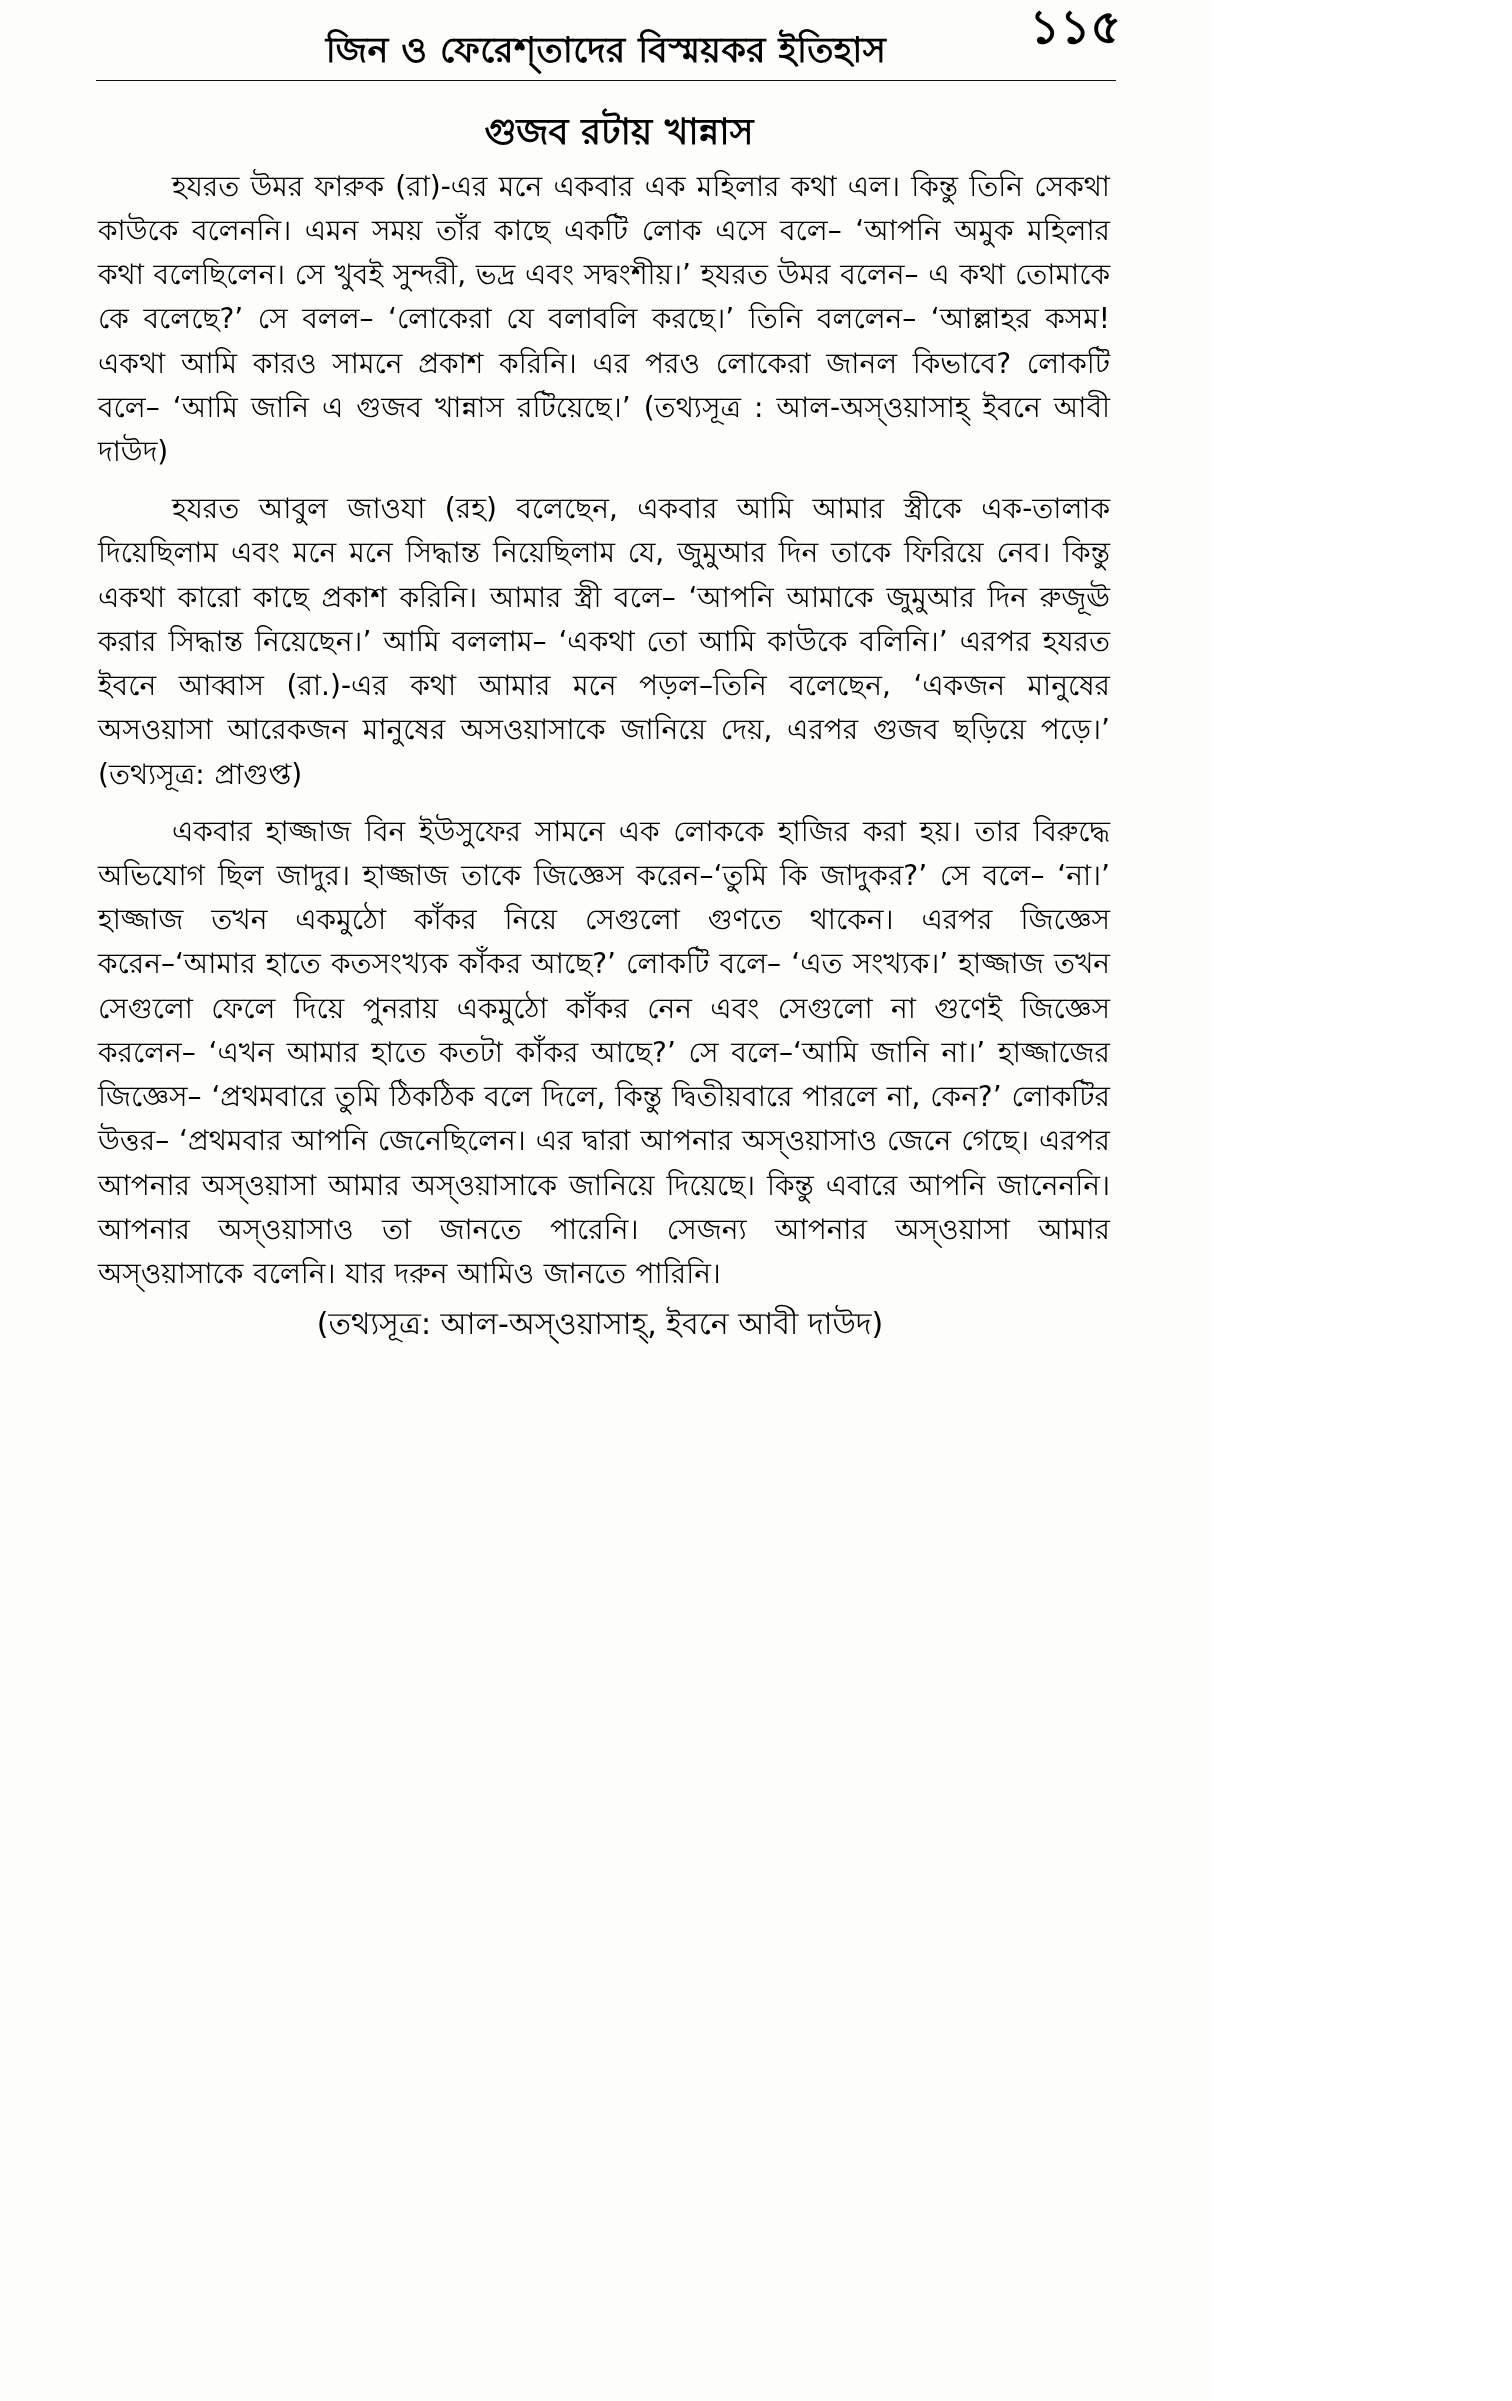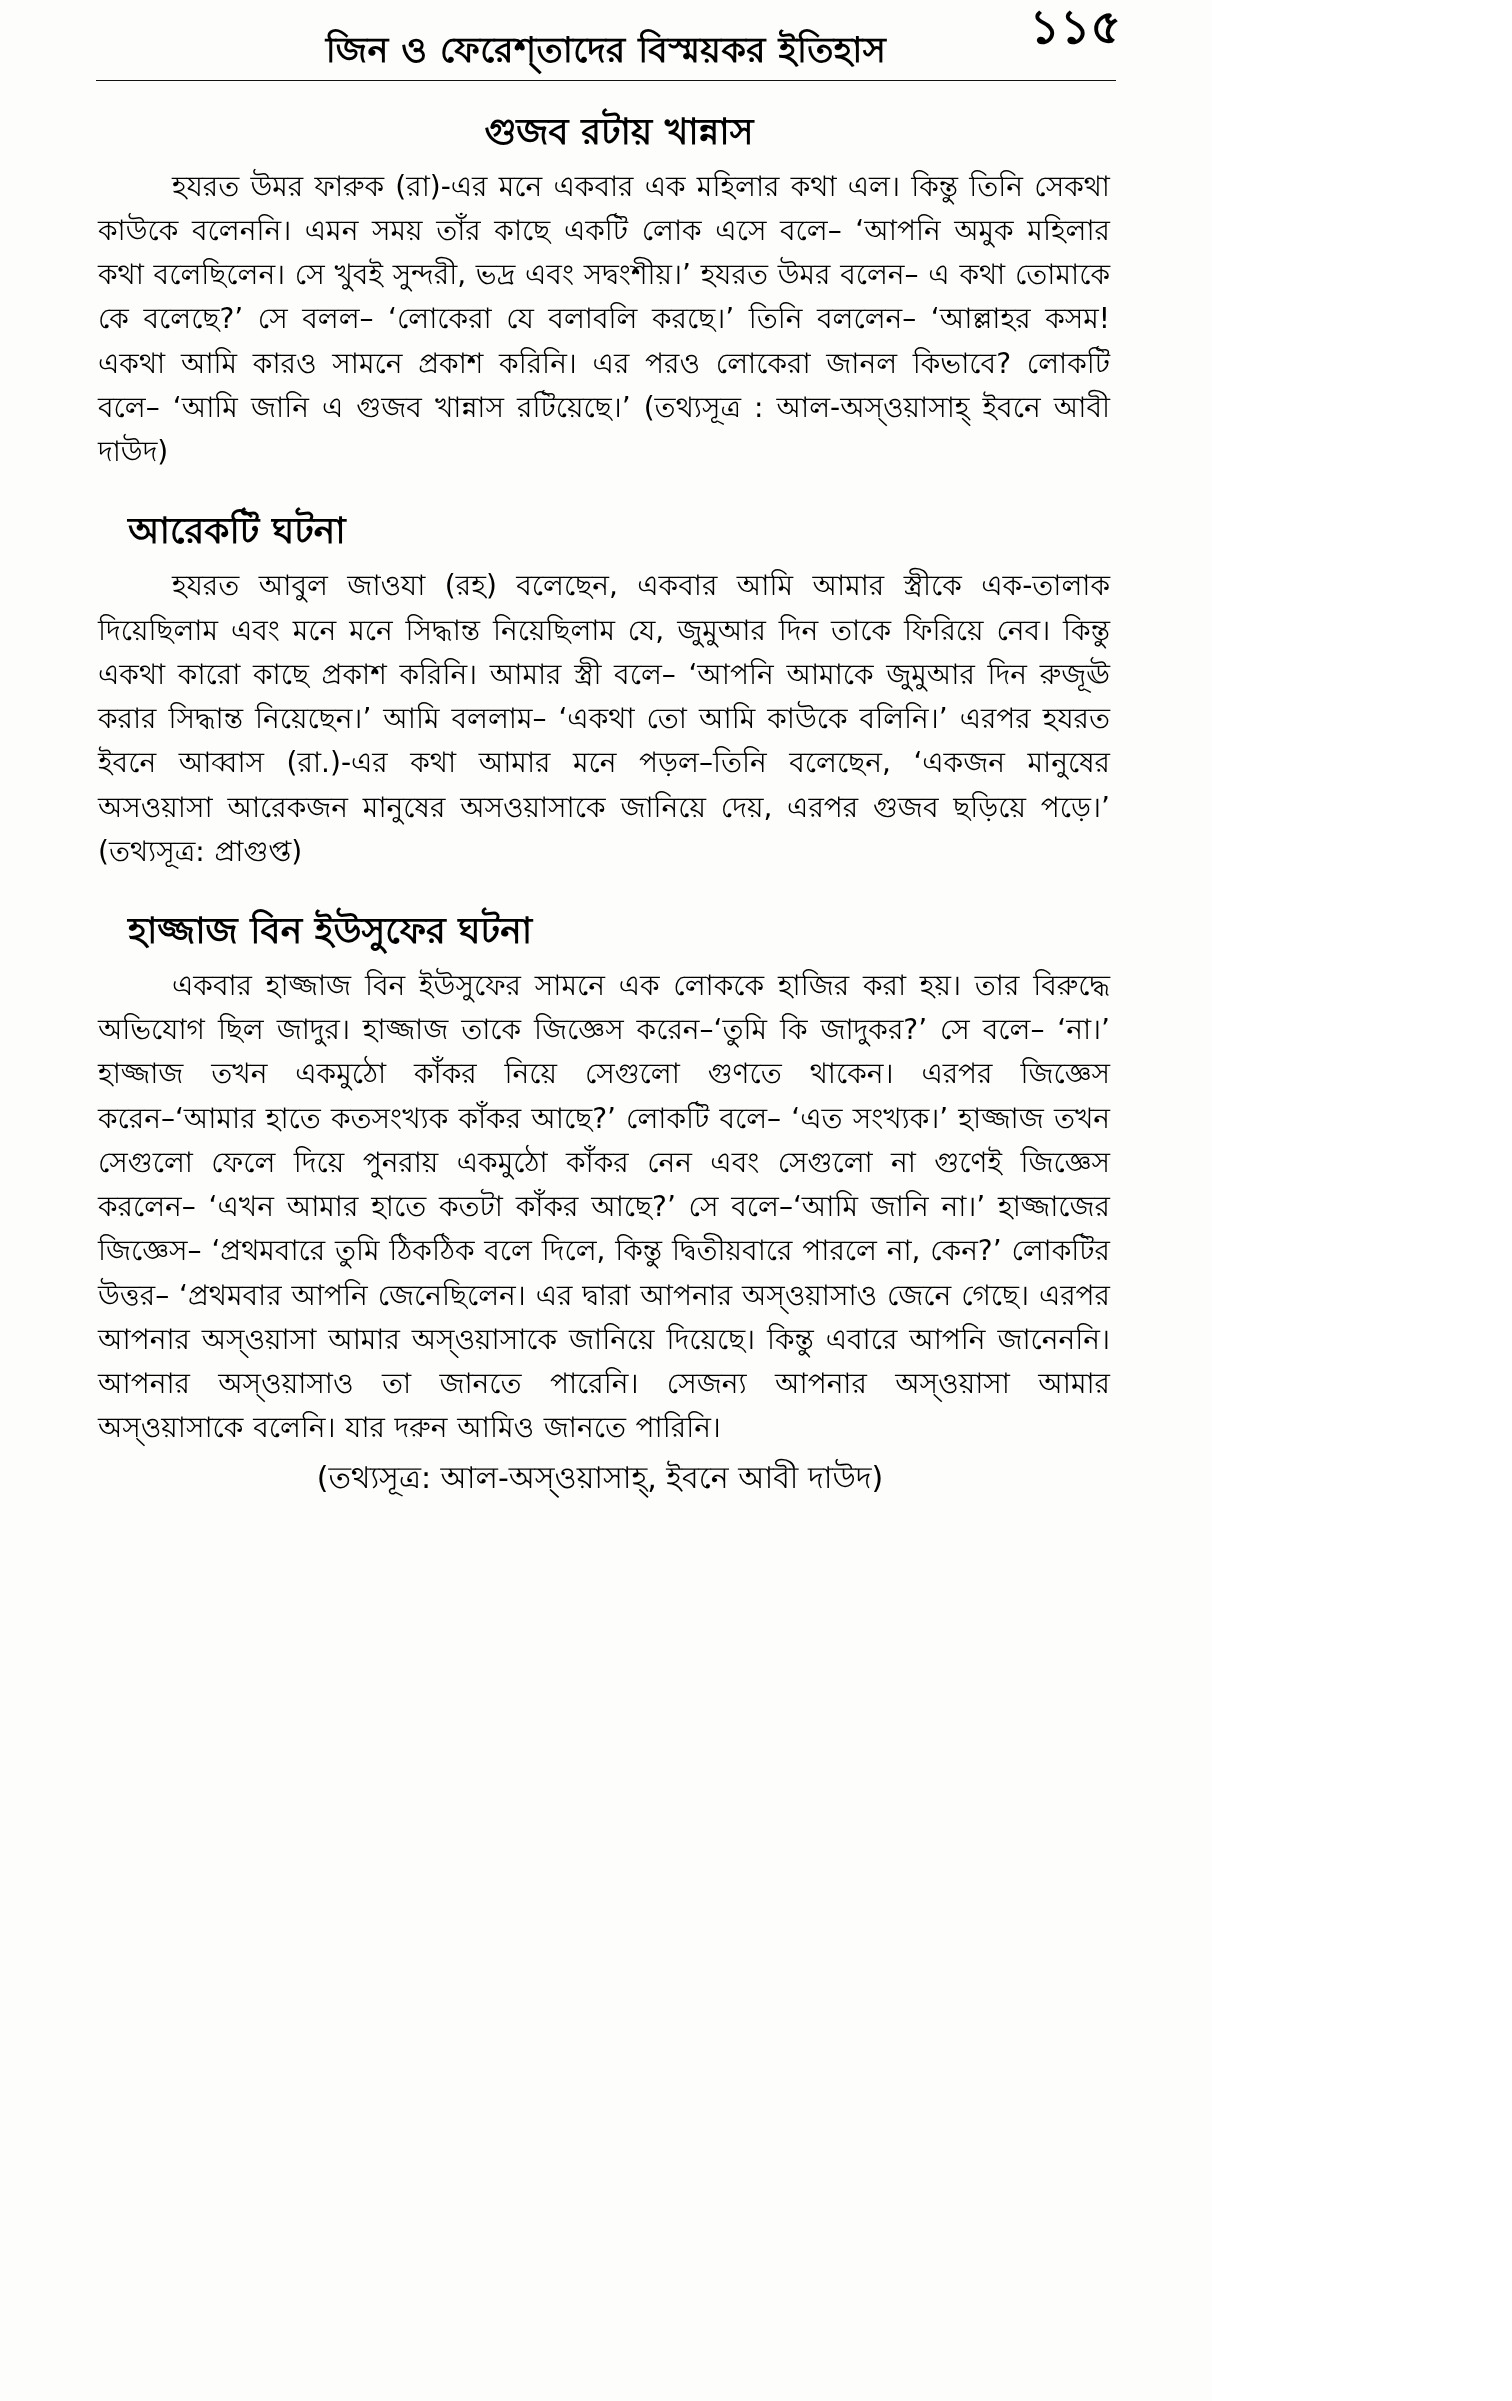--- a/index.html
+++ b/index.html
@@ -91,24 +91,22 @@
   </div>
   <div class="header-rule"></div>
 
   <div class="content">
 
     <h2 class="section-heading first">গুজব রটায় খান্নাস</h2>
     <p class="para">হযরত উমর ফারুক (রা)-এর মনে একবার এক মহিলার কথা এল। কিন্তু তিনি সেকথা কাউকে বলেননি। এমন সময় তাঁর কাছে একটি লোক এসে বলে– ‘আপনি অমুক মহিলার কথা বলেছিলেন। সে খুবই সুন্দরী, ভদ্র এবং সদ্বংশীয়।’ হযরত উমর বলেন– এ কথা তোমাকে কে বলেছে?’ সে বলল– ‘লোকেরা যে বলাবলি করছে।’ তিনি বললেন– ‘আল্লাহর কসম! একথা আমি কারও সামনে প্রকাশ করিনি। এর পরও লোকেরা জানল কিভাবে? লোকটি বলে– ‘আমি জানি এ গুজব খান্নাস রটিয়েছে।’ (তথ্যসূত্র : আল-অস্ওয়াসাহ্ ইবনে আবী দাউদ)</p>
 
     <div class="spacer-sm"></div>
 
-    <h2 class="section-heading">আরেকটি ঘটনা</h2>
     <p class="para">হযরত আবুল জাওযা (রহ) বলেছেন, একবার আমি আমার স্ত্রীকে এক-তালাক দিয়েছিলাম এবং মনে মনে সিদ্ধান্ত নিয়েছিলাম যে, জুমুআর দিন তাকে ফিরিয়ে নেব। কিন্তু একথা কারো কাছে প্রকাশ করিনি। আমার স্ত্রী বলে– ‘আপনি আমাকে জুমুআর দিন রুজূঊ করার সিদ্ধান্ত নিয়েছেন।’ আমি বললাম– ‘একথা তো আমি কাউকে বলিনি।’ এরপর হযরত ইবনে আব্বাস (রা.)-এর কথা আমার মনে পড়ল–তিনি বলেছেন, ‘একজন মানুষের অসওয়াসা আরেকজন মানুষের অসওয়াসাকে জানিয়ে দেয়, এরপর গুজব ছড়িয়ে পড়ে।’ (তথ্যসূত্র: প্রাগুপ্ত)</p>
 
     <div class="spacer-sm"></div>
 
-    <h2 class="section-heading">হাজ্জাজ বিন ইউসুফের ঘটনা</h2>
     <p class="para">একবার হাজ্জাজ বিন ইউসুফের সামনে এক লোককে হাজির করা হয়। তার বিরুদ্ধে অভিযোগ ছিল জাদুর। হাজ্জাজ তাকে জিজ্ঞেস করেন–‘তুমি কি জাদুকর?’ সে বলে– ‘না।’ হাজ্জাজ তখন একমুঠো কাঁকর নিয়ে সেগুলো গুণতে থাকেন। এরপর জিজ্ঞেস করেন–‘আমার হাতে কতসংখ্যক কাঁকর আছে?’ লোকটি বলে– ‘এত সংখ্যক।’ হাজ্জাজ তখন সেগুলো ফেলে দিয়ে পুনরায় একমুঠো কাঁকর নেন এবং সেগুলো না গুণেই জিজ্ঞেস করলেন– ‘এখন আমার হাতে কতটা কাঁকর আছে?’ সে বলে–‘আমি জানি না।’ হাজ্জাজের জিজ্ঞেস– ‘প্রথমবারে তুমি ঠিকঠিক বলে দিলে, কিন্তু দ্বিতীয়বারে পারলে না, কেন?’ লোকটির উত্তর– ‘প্রথমবার আপনি জেনেছিলেন। এর দ্বারা আপনার অস্ওয়াসাও জেনে গেছে। এরপর আপনার অস্ওয়াসা আমার অস্ওয়াসাকে জানিয়ে দিয়েছে। কিন্তু এবারে আপনি জানেননি। আপনার অস্ওয়াসাও তা জানতে পারেনি। সেজন্য আপনার অস্ওয়াসা আমার অস্ওয়াসাকে বলেনি। যার দরুন আমিও জানতে পারিনি।</p>
     <div class="source-line">(তথ্যসূত্র: আল-অস্ওয়াসাহ্, ইবনে আবী দাউদ)</div>
 
   </div>
 </div>
 
 
 </body></html>

